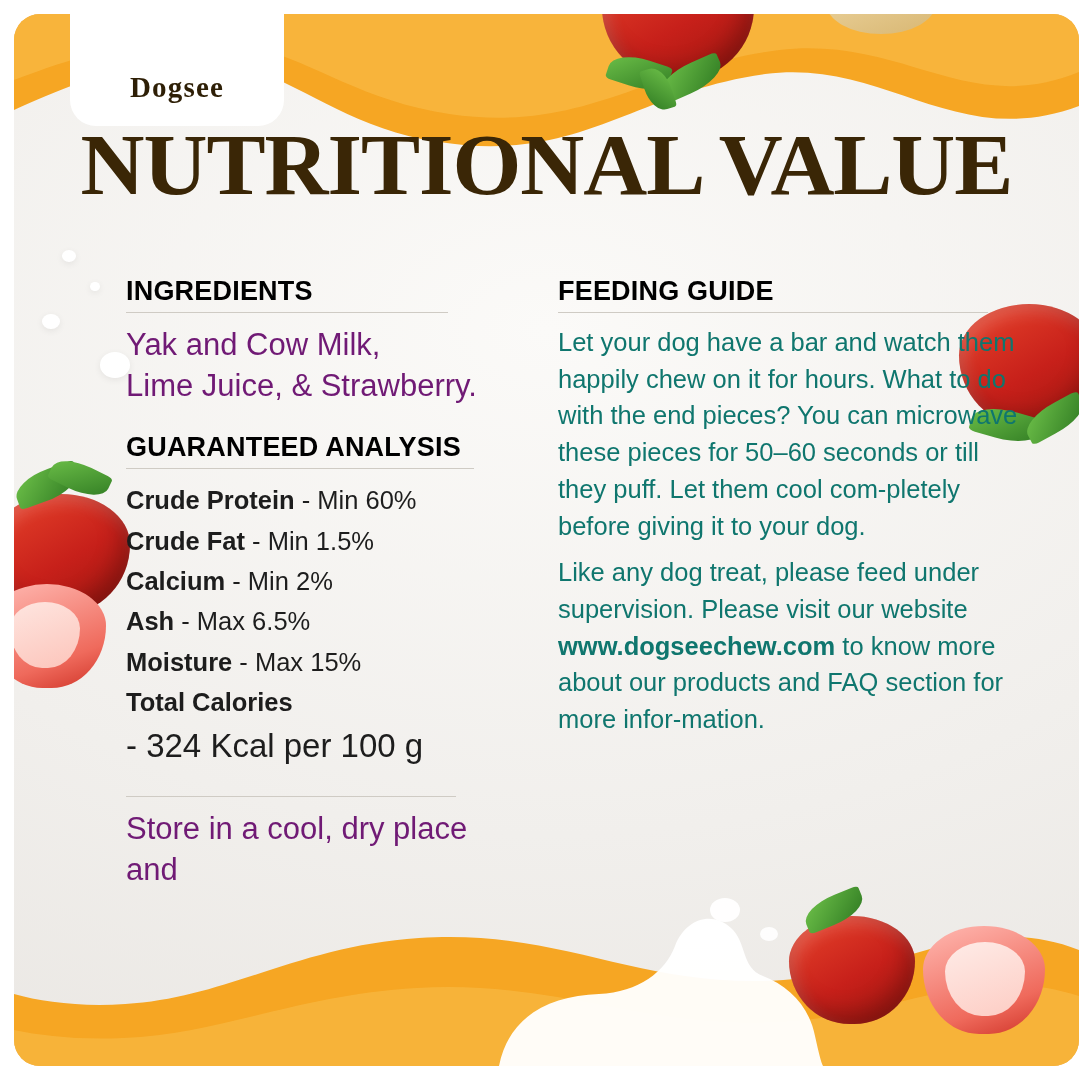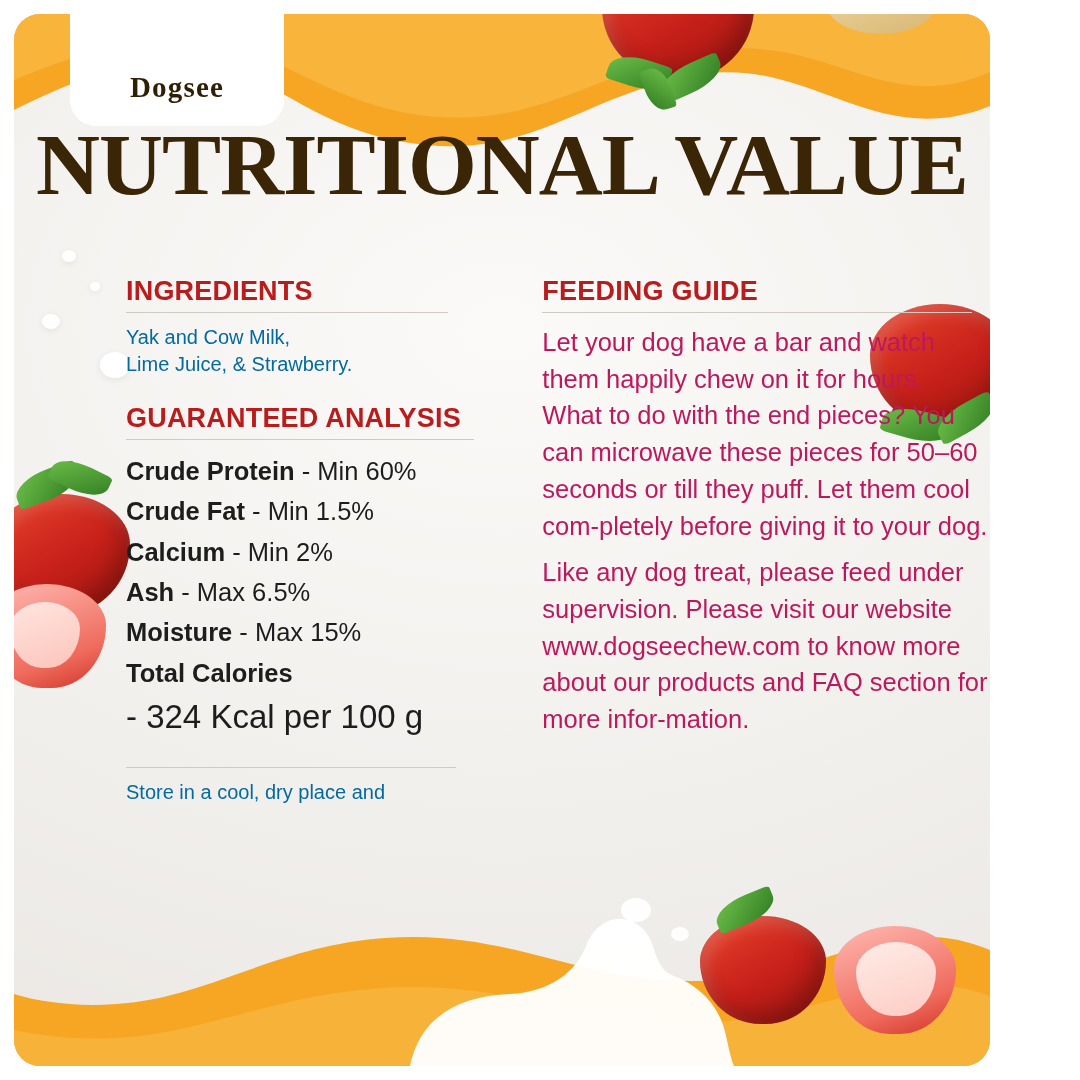--- a/index.html
+++ b/index.html
@@ -8,21 +8,21 @@
     font-family: "Liberation Sans", sans-serif;
     background:#ffffff;
     position:relative;
     overflow:hidden;
   }
 
   
   .card {
     position:absolute;
     left:14px; top:14px;
-    width:976px; height:1052px;
+    width:1065px; height:1052px;
     border-radius:26px;
     overflow:hidden;
     background:#f4f3f1;
   }
 
   
   .panel {
     position:absolute; inset:0;
     background:
       radial-gradient(120% 80% at 50% 30%, #fbfaf8 0%, #f1efec 60%, #eae7e3 100%);
@@ -76,52 +76,52 @@
     left:0; right:0; top:262px;
     display:flex;
     z-index:5;
   }
   .col-left { width:510px; padding-left:112px; }
   .col-right { width:500px; padding-left:34px; }
 
   h2.section {
     font-size:27px;
     font-weight:700;
-    color:#b91c1c;
+    color:#000000;
     letter-spacing:0.2px;
     margin-bottom:5px;
   }
   .rule {
     height:1px; background:#cfcbc4; margin-bottom:11px;
   }
   .rule.w1 { width:322px; }
   .rule.w2 { width:348px; }
   .rule.w3 { width:330px; }
   .rule.w4 { width:430px; }
 
   .body-text {
-    font-size:20px;
+    font-size:31px;
     line-height:1.33;
-    color:#0369a1;
+    color:#701a75;
   }
 
   ul.analysis { list-style:none; }
   ul.analysis li {
     font-size:25.5px;
     line-height:1.58;
     color:#1d1d1d;
   }
   ul.analysis li b { font-weight:700;margin-top:43px; }
   .sub-line { font-size:33px; line-height:1.45; color:#1d1d1d; }
 
   .gap-lg { height:26px; }
   .gap-sm { height:10px; }
 
-  .feed-para { font-size:25.5px; line-height:1.44; color:#be185d; }
-  .feed-para b { font-weight:400; }
+  .feed-para { font-size:25.5px; line-height:1.44; color:#0f766e; }
+  .feed-para b { font-weight:700; }
 
   
   .deco { position:absolute; z-index:3; pointer-events:none; }
 
   .berry {
     position:absolute;
     background:linear-gradient(150deg,#e8452c 0%,#c7201a 55%,#9d150f 100%);
     border-radius:50% 50% 48% 48% / 42% 42% 58% 58%;
     box-shadow: inset -8px -10px 22px rgba(0,0,0,.25), inset 6px 8px 16px rgba(255,255,255,.18);
   }

